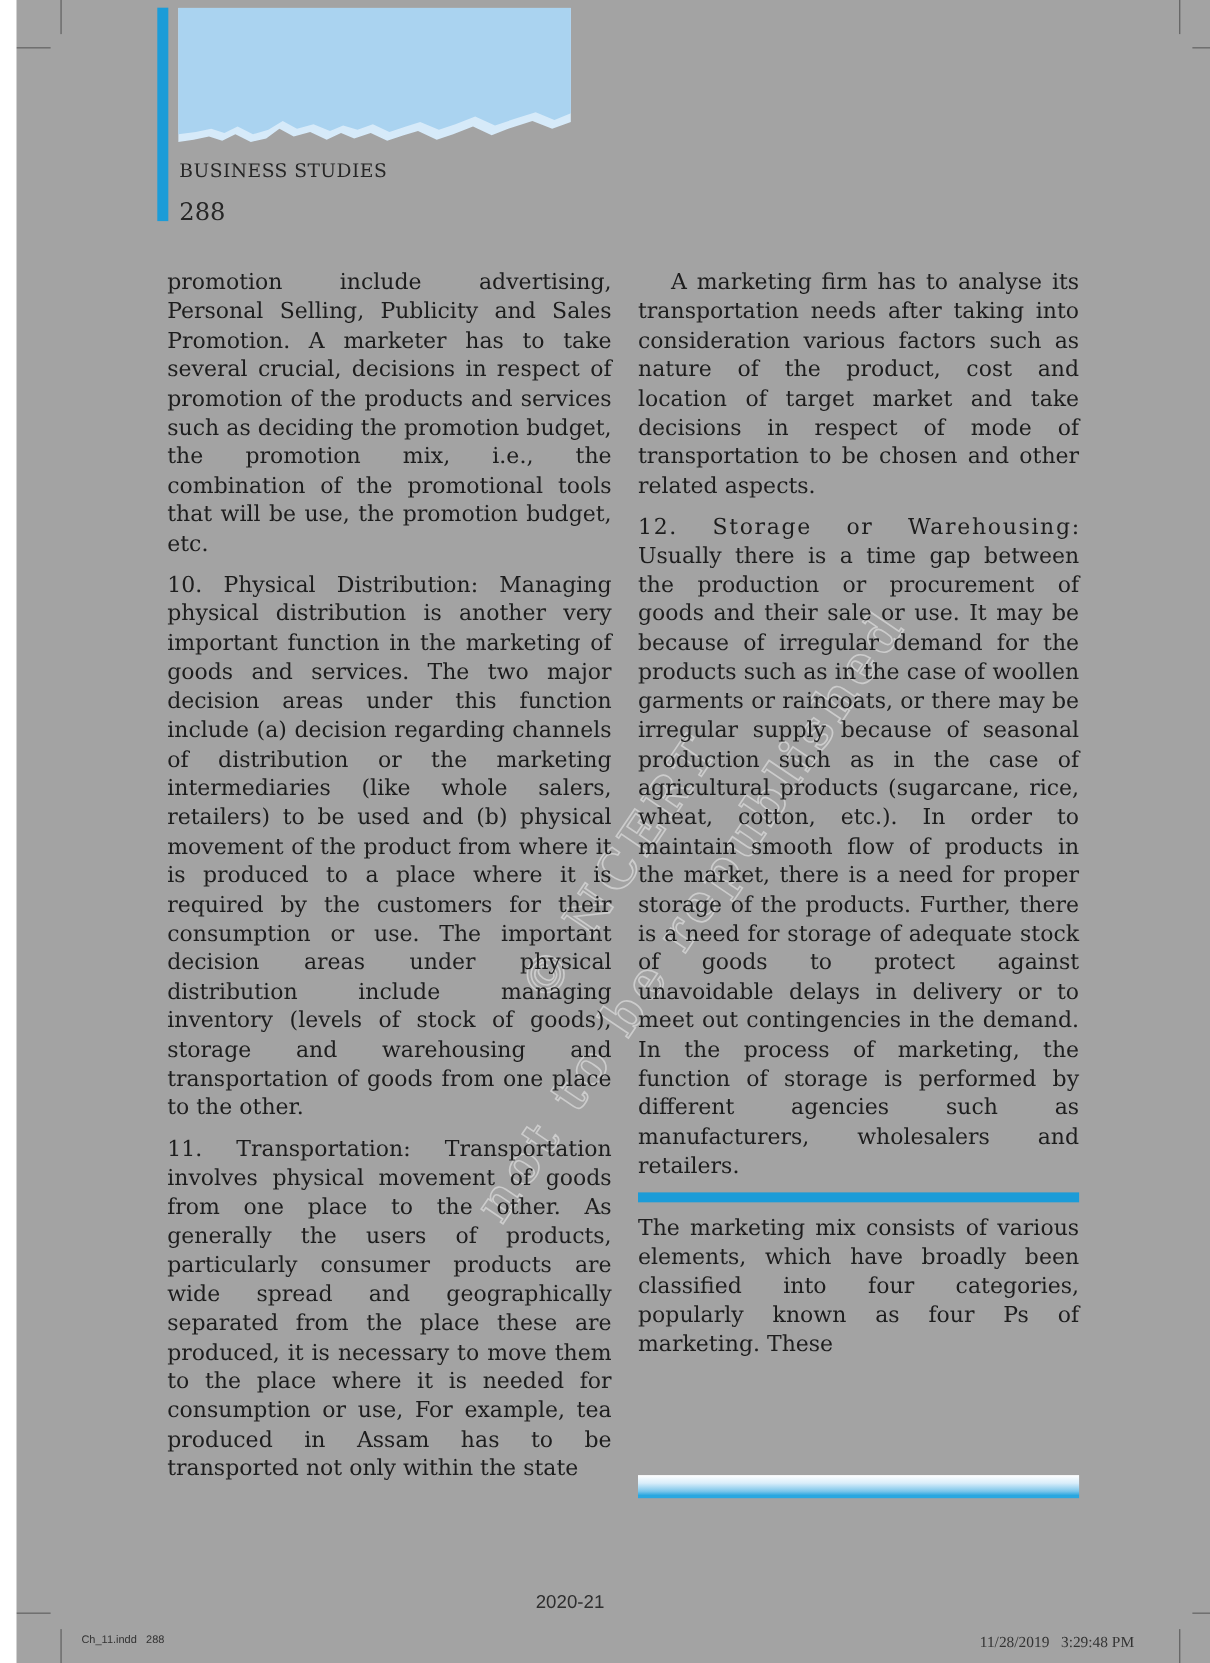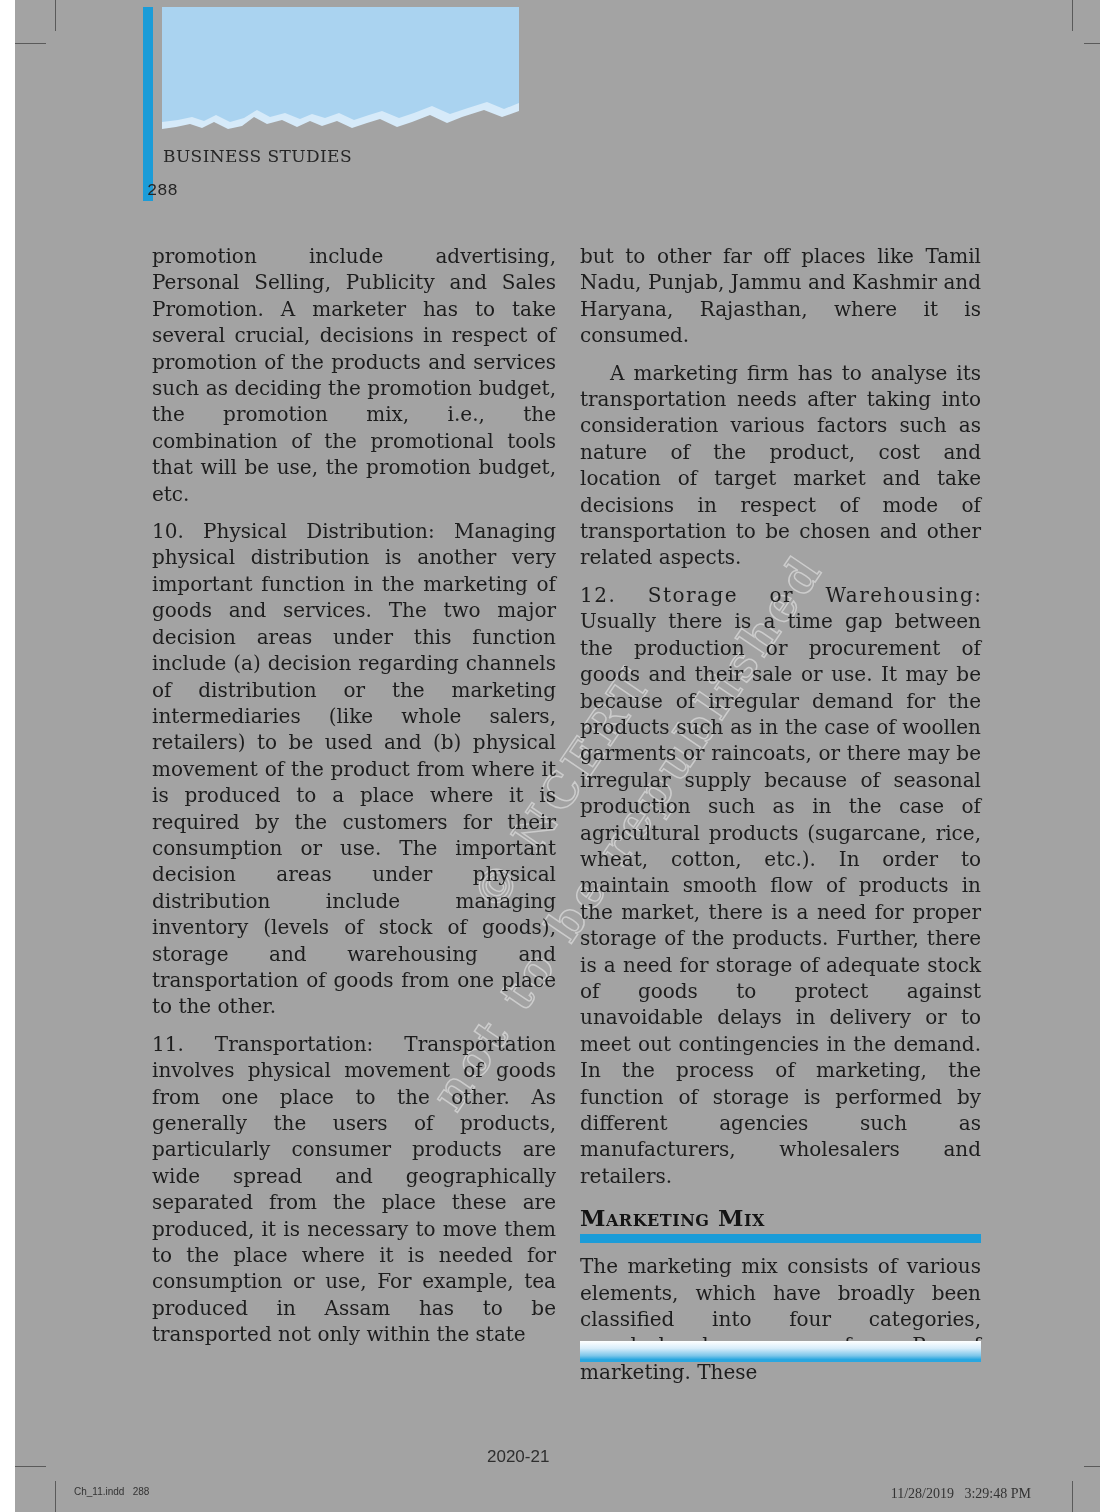--- a/index.html
+++ b/index.html
@@ -18,22 +18,22 @@
   .accent-bar{
     position:absolute;left:128px;top:7px;width:10px;height:194px;
     background:#1b9cd8;
   }
   .torn-wrap{position:absolute;left:147px;top:7px;width:357px;height:122px;}
   .book-title{
     position:absolute;left:148px;top:146px;
     font-size:17px;letter-spacing:0.4px;color:#262626;
   }
   .page-number{
-    position:absolute;left:132px;top:181px;
-    font-size:17px;color:#262626;font-family:Liberation Mono, monospace;
+    position:absolute;left:148px;top:181px;
+    font-size:22px;color:#262626;
   }
   
   .column{
     position:absolute;top:243px;
     text-align:justify;
     font-size:20px;line-height:26.4px;
     color:#1d1d1d;
     z-index:2;
   }
   #col-left{left:137px;width:404px;}
@@ -123,24 +123,22 @@
     <span>not to be republished</span>
   </div>
 
   <div class="column" id="col-left">
     <p>promotion include advertising, Personal Selling, Publicity and Sales Promotion. A marketer has to take several crucial, decisions in respect of promotion of the products and services such as deciding the promotion budget, the promotion mix, i.e., the combination of the promotional tools that will be use, the promotion budget, etc.</p>
     <p><span class="num-heading">10. Physical Distribution</span><span>: Managing physical distribution is another very important function in the marketing of goods and services. The two major decision areas under this function include (a) decision regarding channels of distribution or the marketing intermediaries (like whole salers, retailers) to be used and (b) physical movement of the product from where it is produced to a place where it is required by the customers for their consumption or use. The important decision areas under physical distribution include managing inventory (levels of stock of goods), storage and warehousing and transportation of goods from one place to the other.</span></p>
     <p><span class="num-heading">11. Transportation</span><span>: Transportation involves physical movement of goods from one place to the other. As generally the users of products, particularly consumer products are wide spread and geographically separated from the place these are produced, it is necessary to move them to the place where it is needed for consumption or use, For example, tea produced in Assam has to be transported not only within the state</span></p>
   </div>
 
   <div class="column" id="col-right">
-    <p>but to other far off places like Tamil Nadu, Punjab, Jammu and Kashmir and Haryana, Rajasthan, where it is consumed.</p>
     <p class="indent">A marketing firm has to analyse its transportation needs after taking into consideration various factors such as nature of the product, cost and location of target market and take decisions in respect of mode of transportation to be chosen and other related aspects.</p>
     <p><span class="num-heading spaced">12. Storage or Warehousing</span><span>: Usually there is a time gap between the production or procurement of goods and their sale or use. It may be because of irregular demand for the products such as in the case of woollen garments or raincoats, or there may be irregular supply because of seasonal production such as in the case of agricultural products (sugarcane, rice, wheat, cotton, etc.). In order to maintain smooth flow of products in the market, there is a need for proper storage of the products. Further, there is a need for storage of adequate stock of goods to protect against unavoidable delays in delivery or to meet out contingencies in the demand. In the process of marketing, the function of storage is performed by different agencies such as manufacturers, wholesalers and retailers.</span></p>
-    <h3 class="section-heading">Marketing Mix</h3>
     <div class="blue-rule"></div>
     <p>The marketing mix consists of various elements, which have broadly been classified into four categories, popularly known as four Ps of marketing. These</p>
   </div>
 
   <div class="gradient-bar"></div>
 
   <div class="footer-year">2020-21</div>
   <div class="footer-file">Ch_11.indd&nbsp;&nbsp;&nbsp;288</div>
   <div class="footer-timestamp">11/28/2019&nbsp;&nbsp;&nbsp;3:29:48&nbsp;PM</div>
 

